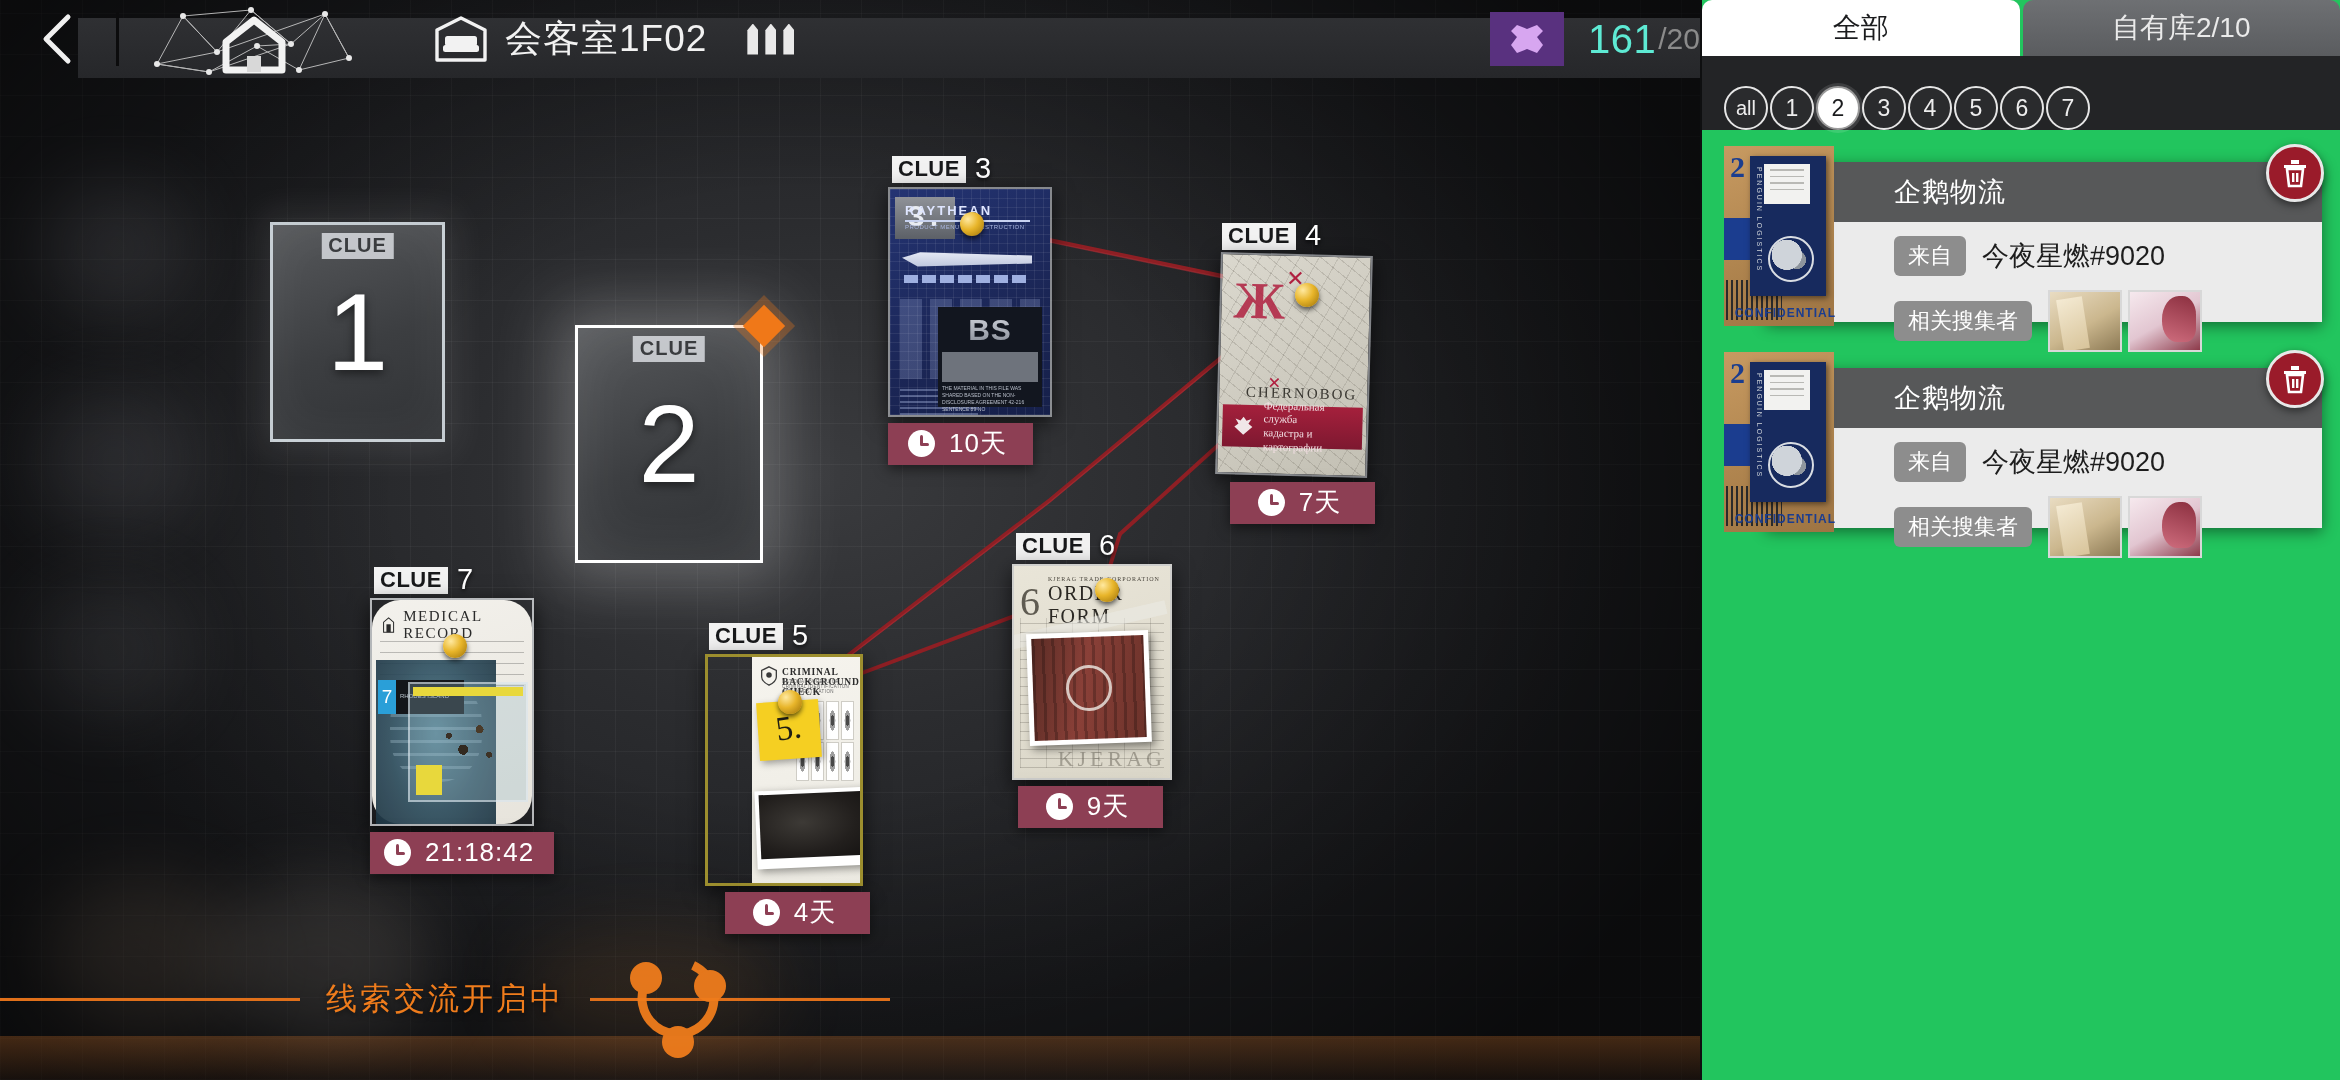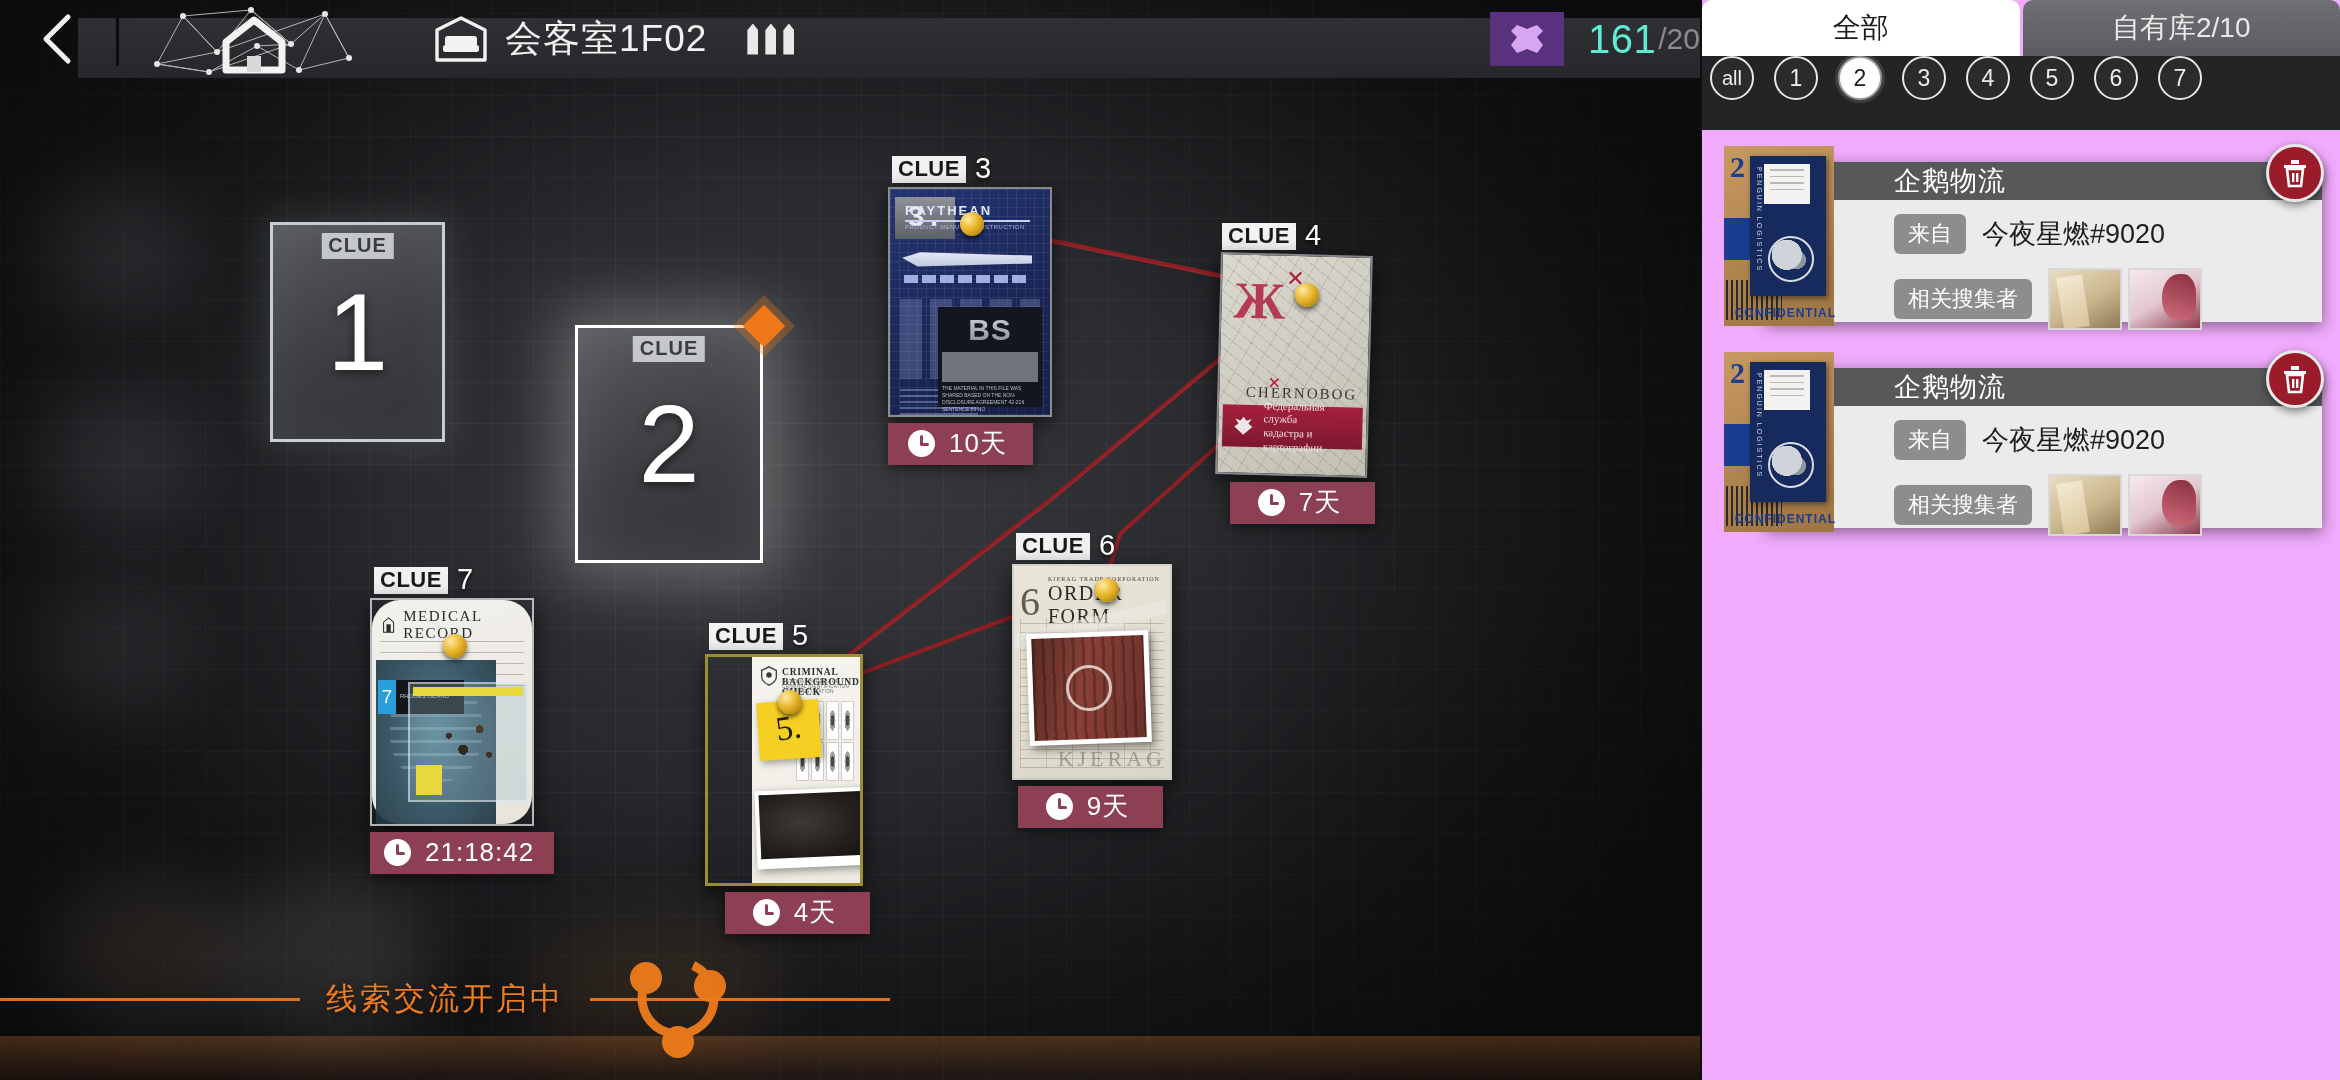--- a/index.html
+++ b/index.html
@@ -232,30 +232,30 @@
   .sline.r{ width:300px; margin-left:26px;}
   .status-text{ color:#ef7c1c; font-size:31px; letter-spacing:3px; position:relative;
     z-index:2; white-space:nowrap; text-shadow:0 2px 6px rgba(0,0,0,.6);}
   .netico{ position:absolute; left:50%; top:-24px; transform:translateX(-232px);
     width:120px; height:120px; z-index:1; opacity:.95; }
   .bottom-glow{ position:absolute; left:0; bottom:0; width:1700px; height:44px;
     background:linear-gradient(180deg, rgba(200,110,40,.30), rgba(120,60,20,.10)); }
 
   
   .panel{ position:absolute; right:0; top:0; width:640px; height:1080px; z-index:60;
-    background:#f0abfc; border-left:2px solid #0e0f10; }
+    background:#22c55e; border-left:2px solid #0e0f10; }
   .tabs{ display:flex; height:56px; padding:0 0 0 0; }
   .tab{ flex:1; display:flex; align-items:center; justify-content:center;
     font-size:28px; color:#eaeaea; cursor:pointer;
     background:linear-gradient(180deg,#6e7073,#5a5c5f); border-radius:10px 10px 0 0;
     margin-right:3px; }
   .tab:last-child{margin-right:0;}
   .tab.active{ background:#fff; color:#1b1c1e; }
-  .filters{ height:74px; display:flex; align-items:flex-start; gap:20px;
-    padding:0 8px; background:#232426; }
+  .filters{ height:74px; display:flex; align-items:flex-end; gap:2px;
+    padding:0 22px; background:#232426; }
   .pill{ width:44px; height:44px; border-radius:50%; border:2px solid #e6e6e6;
     color:#ededed; font-size:23px; display:flex; align-items:center;
     justify-content:center; cursor:pointer; background:#2a2b2d; flex:none;}
   .pill.sm{ font-size:20px; }
   .pill.active{ background:#fff; color:#1b1c1e; border-color:#9a9a9a;
     box-shadow:0 0 0 3px rgba(255,255,255,.12); }
   .list{ padding:10px 12px 0 12px; }
   .item{ position:relative; height:200px; margin-bottom:6px; }
   .pkg{ position:absolute; left:10px; top:6px; width:110px; height:180px; z-index:3; }
   .pkg .boxbg{ position:absolute; inset:0;
@@ -275,21 +275,21 @@
     letter-spacing:2px; writing-mode:vertical-rl; }
   .pkg .bluestamp{ position:absolute; left:0; top:72px; width:28px; height:42px;
     background:#1b3d8f; }
   .pkg .conf{ position:absolute; right:-2px; bottom:6px; color:#1b3d8f; font-size:12px;
     font-weight:bold; letter-spacing:1px; }
   .pkg .barcode{ position:absolute; left:2px; bottom:6px; width:56px; height:40px;
     background:repeating-linear-gradient(90deg,#2a2a2a 0 2px,transparent 2px 5px);}
 
   .card-body{ position:absolute; left:52px; right:6px; top:22px; bottom:18px; z-index:2;
     background:#ebebeb; box-shadow:0 4px 14px rgba(0,0,0,.45); }
-  .cb-head{ height:38px; background:#575859; display:flex; align-items:center;
+  .cb-head{ height:60px; background:#575859; display:flex; align-items:center;
     padding-left:128px; }
   .cb-title{ color:#fff; font-size:27px; letter-spacing:1px; }
   .cb-rows{ padding:14px 0 0 128px; }
   .row{ display:flex; align-items:center; gap:16px; margin-bottom:14px; }
   .chip{ background:#8d8d8d; color:#fff; font-size:22px; padding:5px 14px;
     border-radius:6px; white-space:nowrap; }
   .rowval{ color:#1d1d1d; font-size:27px; }
   .avs{ display:flex; gap:6px; }
   .av{ width:74px; height:62px; border:2px solid #d8d8d8; overflow:hidden;
     position:relative; background:#cfcfcf; }

